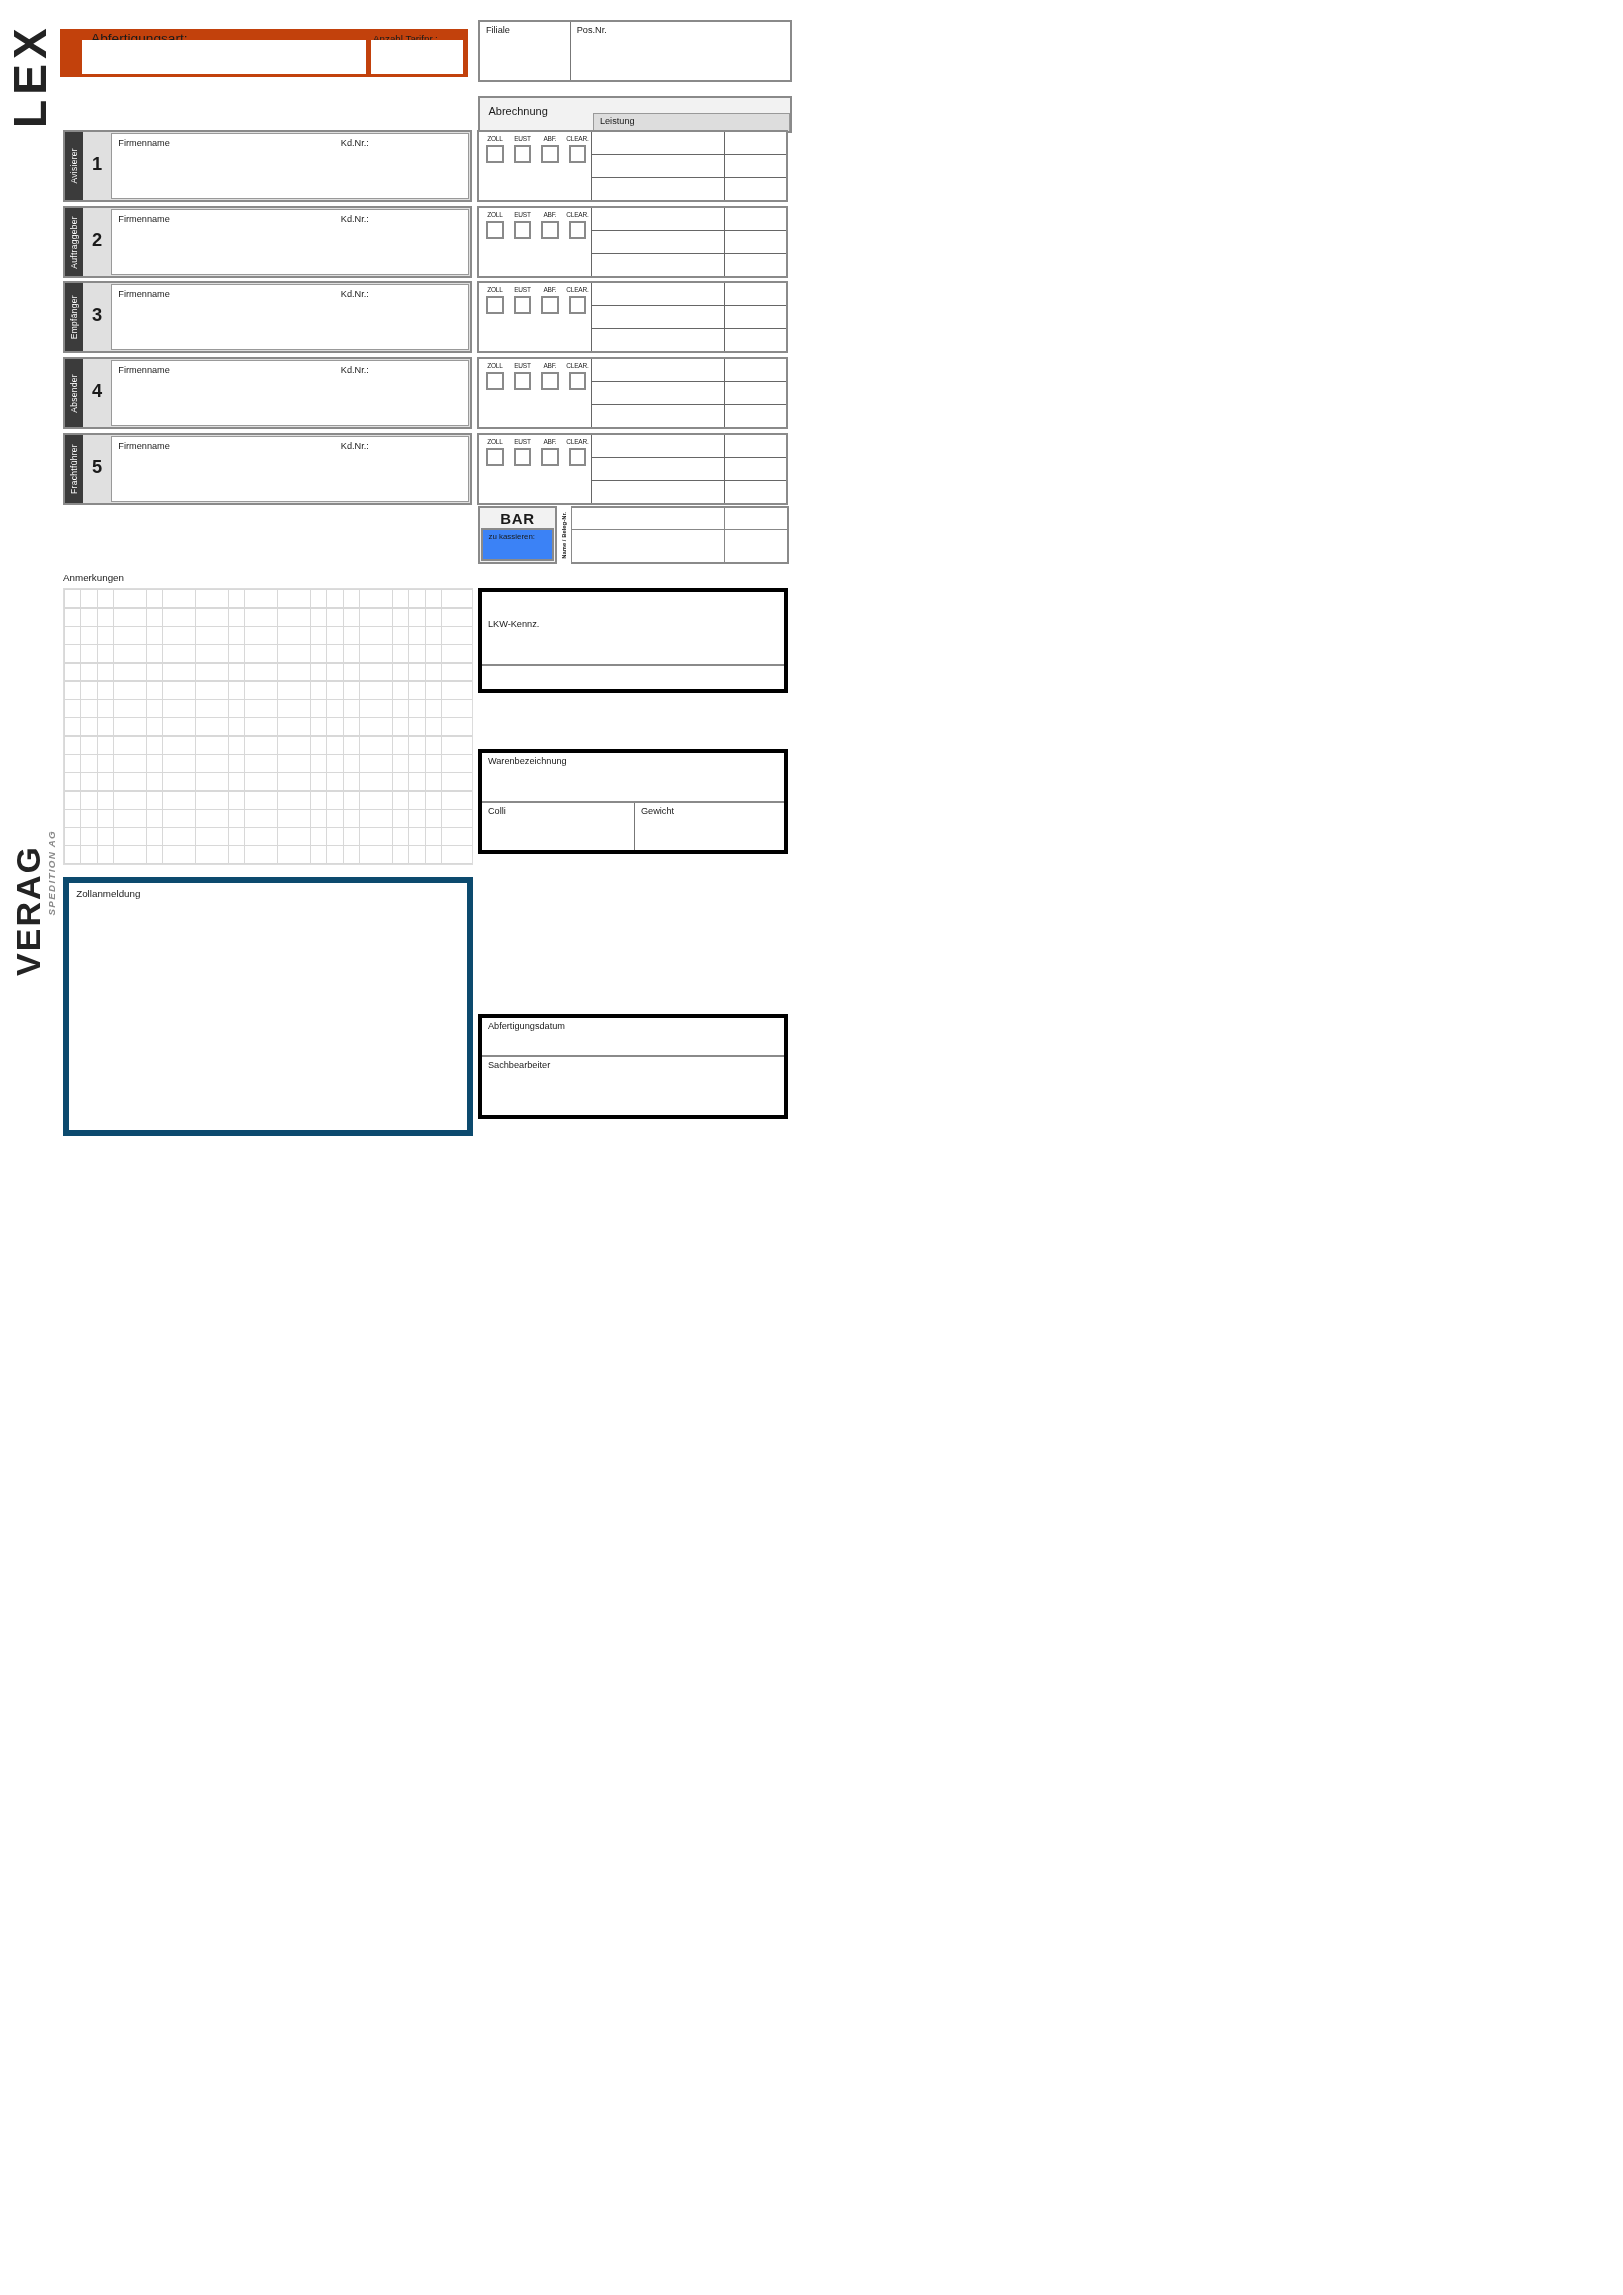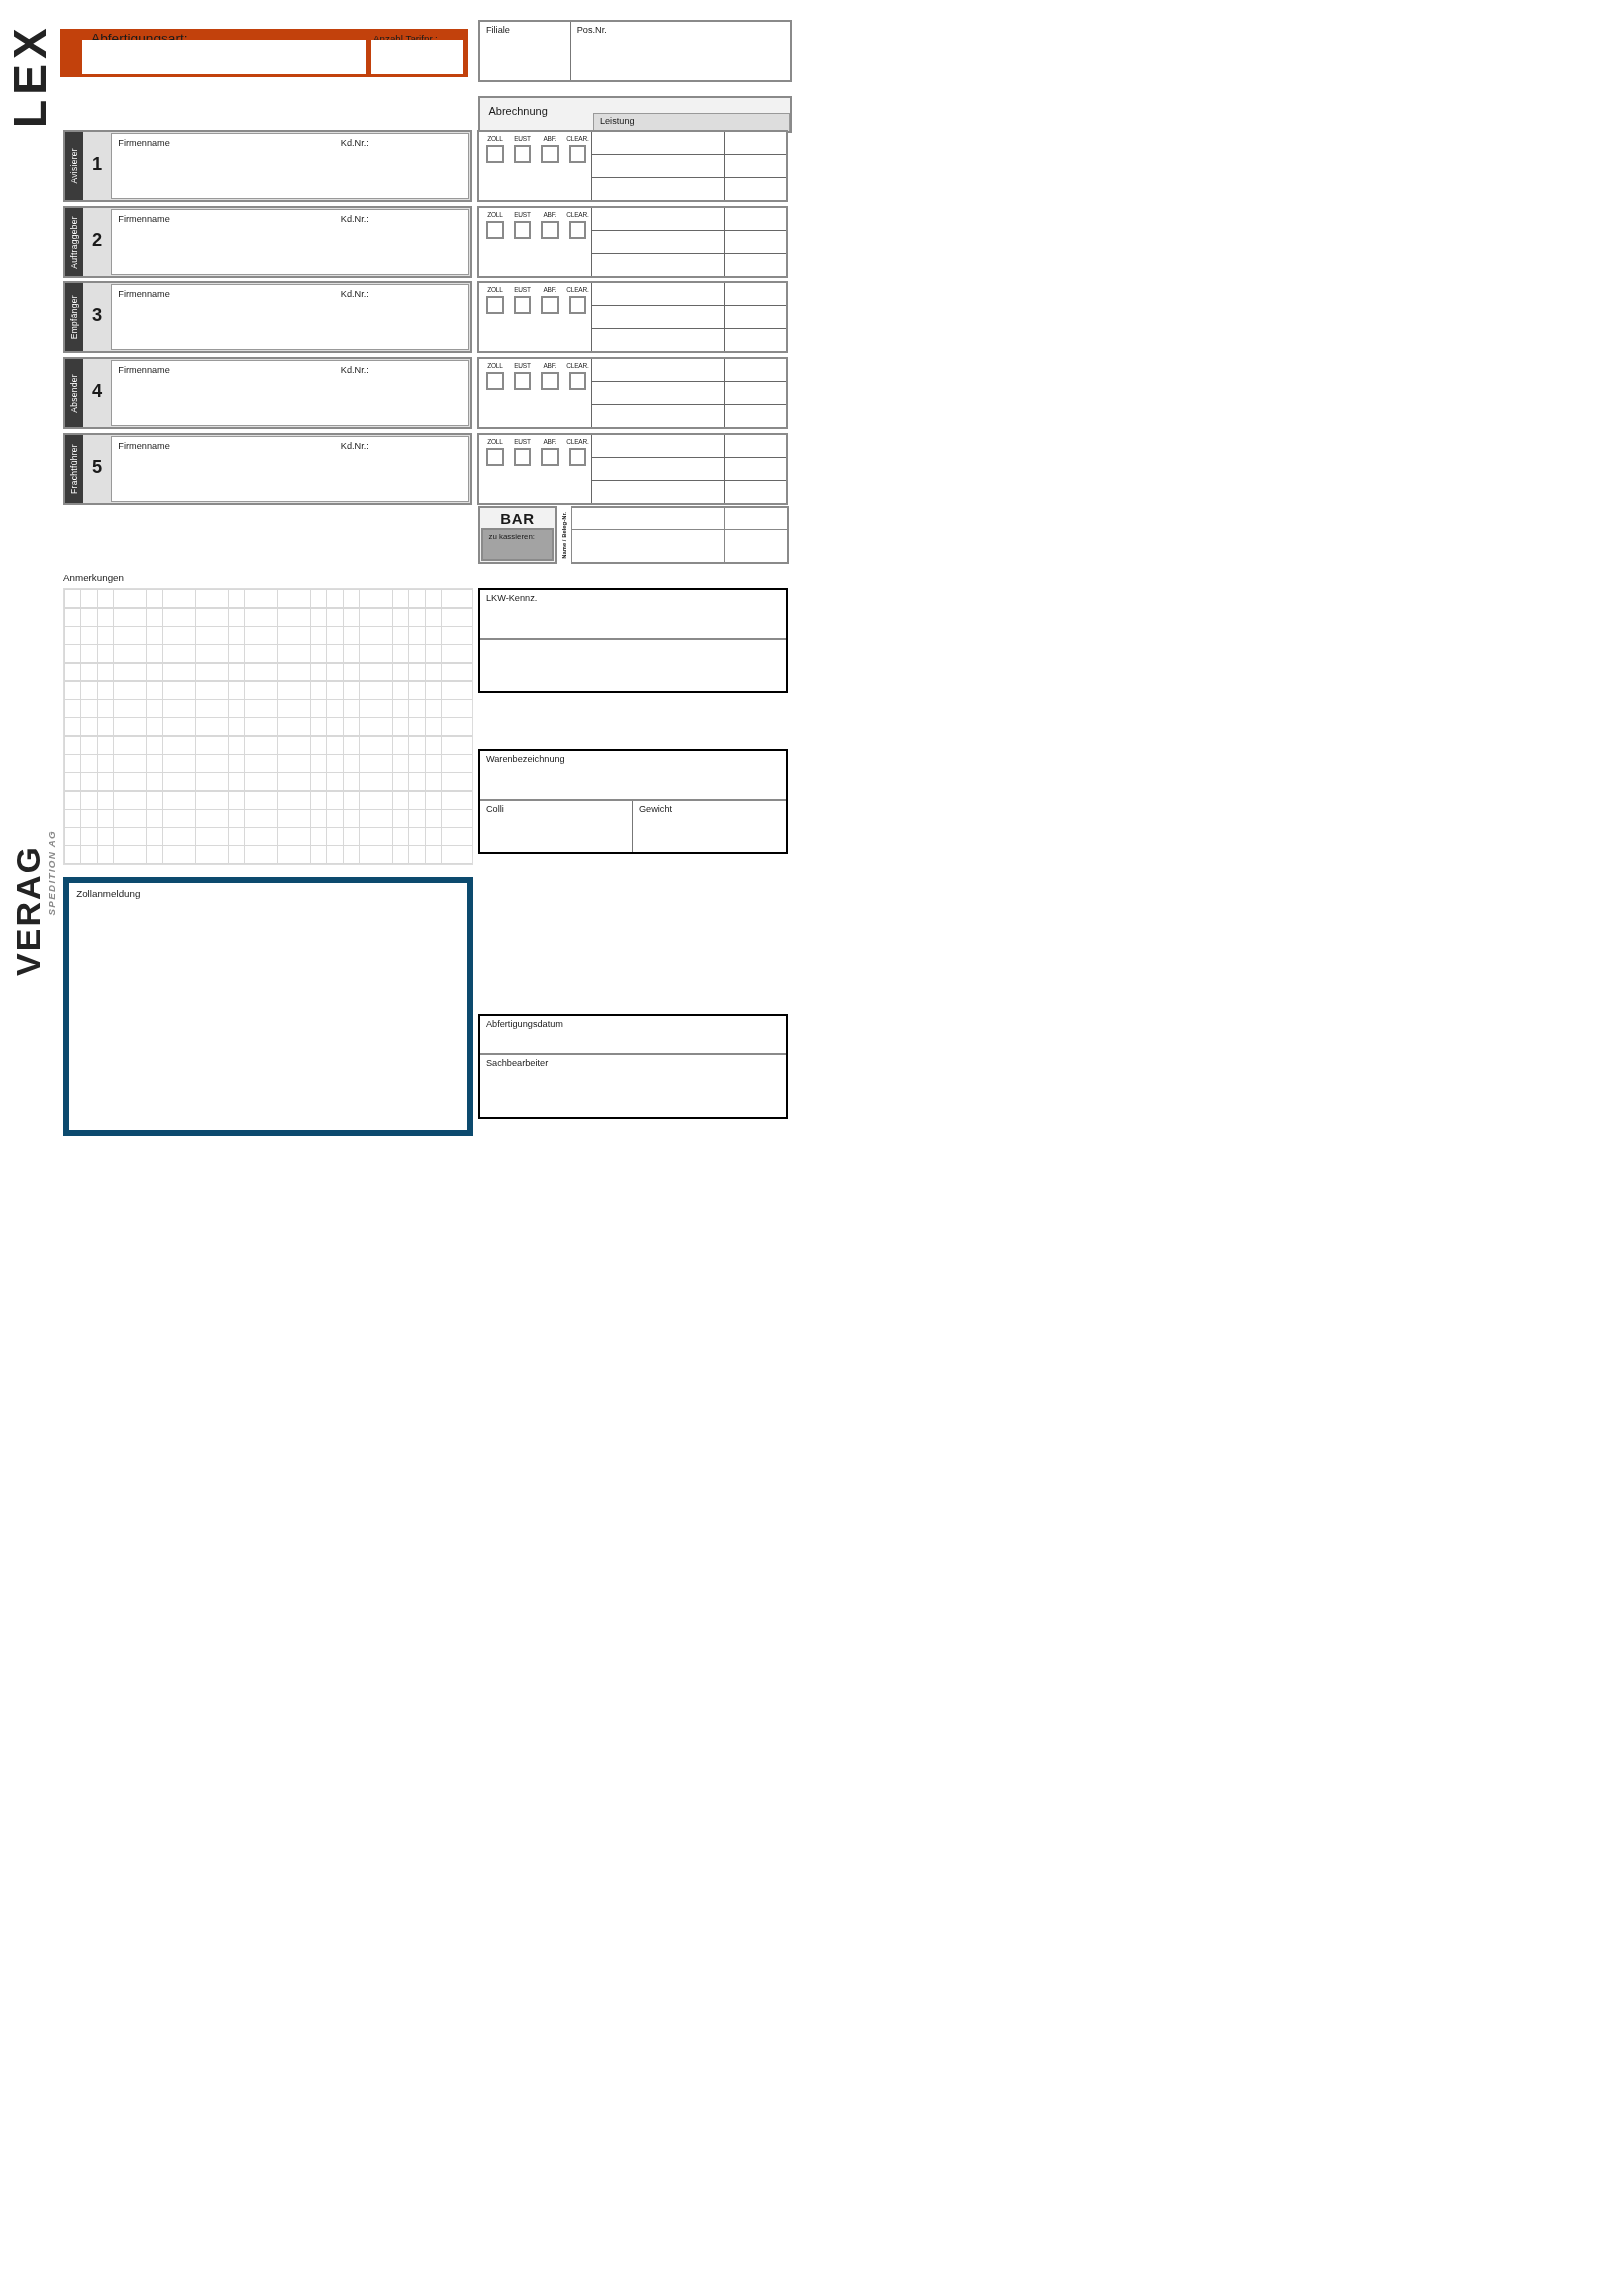--- a/index.html
+++ b/index.html
@@ -50,38 +50,38 @@
   .lbgrid{flex:1;display:flex;flex-direction:column;}
   .lbrow{flex:1;display:flex;border-bottom:0.7px solid #666;}
   .lbrow:last-child{border-bottom:none;}
   .lcell{width:132px;border-right:0.7px solid #666;}
   .bcell{flex:1;}
 
   
   .barsec{left:478px;top:506px;width:311px;height:58px;display:flex;}
   .barleft{width:79px;border:2px solid #8a8a8a;background:#f2f2f2;display:flex;flex-direction:column;box-sizing:border-box;}
   .bartitle{height:20px;font-size:15px;font-weight:bold;text-align:center;letter-spacing:0.7px;line-height:21px;}
-  .barkass{flex:1;background:#a3a3a3;border:2px solid #8a8a8a;margin:0 1.3px 1.3px;font-size:7.9px;padding:2px 0 0 5.2px;}
+  .barkass{flex:1;background:#3b82f6;border:2px solid #8a8a8a;margin:0 1.3px 1.3px;font-size:7.9px;padding:2px 0 0 5.2px;}
   .barstrip{width:13.7px;display:flex;align-items:center;justify-content:center;}
   .barstrip .vtext{font-size:5.9px;font-weight:bold;}
   .barcells{flex:1;border:2px solid #8a8a8a;border-left:0.7px solid #8a8a8a;background:#fff;display:flex;flex-direction:column;box-sizing:border-box;}
   .brow1{height:38%;border-bottom:0.7px solid #888;display:flex;}
   .brow2{flex:1;display:flex;}
   .bl{width:152px;border-right:0.7px solid #888;}
   .bb{flex:1;}
 
   
   .anmlab{left:63px;top:572px;font-size:9.8px;}
   .anmgrid{left:63px;top:588px;width:410px;height:277px;border:1.3px solid #dcdcdc;box-sizing:border-box;
     background-image:
       repeating-linear-gradient(to right,#d8d8d8 0 0.7px,transparent 0.7px 16.4px),
       repeating-linear-gradient(to bottom,#d8d8d8 0 1.3px,transparent 1.3px 18.3px);}
 
   
-  .groupbox{border:2px solid #000000;background:#fff;display:flex;flex-direction:column;box-sizing:border-box;}
+  .groupbox{border:4px solid #000000;background:#fff;display:flex;flex-direction:column;box-sizing:border-box;justify-content:center;}
   .lkw{left:478px;top:588px;width:310px;height:105px;}
   .ware{left:478px;top:749px;width:310px;height:105px;}
   .abfg{left:478px;top:1014px;width:310px;height:105px;}
   .gtop{height:50px;border-bottom:2px solid #8a8a8a;padding:3.3px 5.9px;font-size:9.2px;box-sizing:border-box;}
   .gtop2{height:39px;border-bottom:2px solid #8a8a8a;padding:3.3px 5.9px;font-size:9.2px;box-sizing:border-box;}
   .gbottom{flex:1;display:flex;}
   .ghalf{width:153px;border-right:0.7px solid #777;padding:3.3px 5.9px;font-size:9.2px;box-sizing:border-box;}
   .ghalf2{flex:1;padding:3.3px 5.9px;font-size:9.2px;}
   .gfull{flex:1;padding:3.3px 5.9px;font-size:9.2px;}
 

